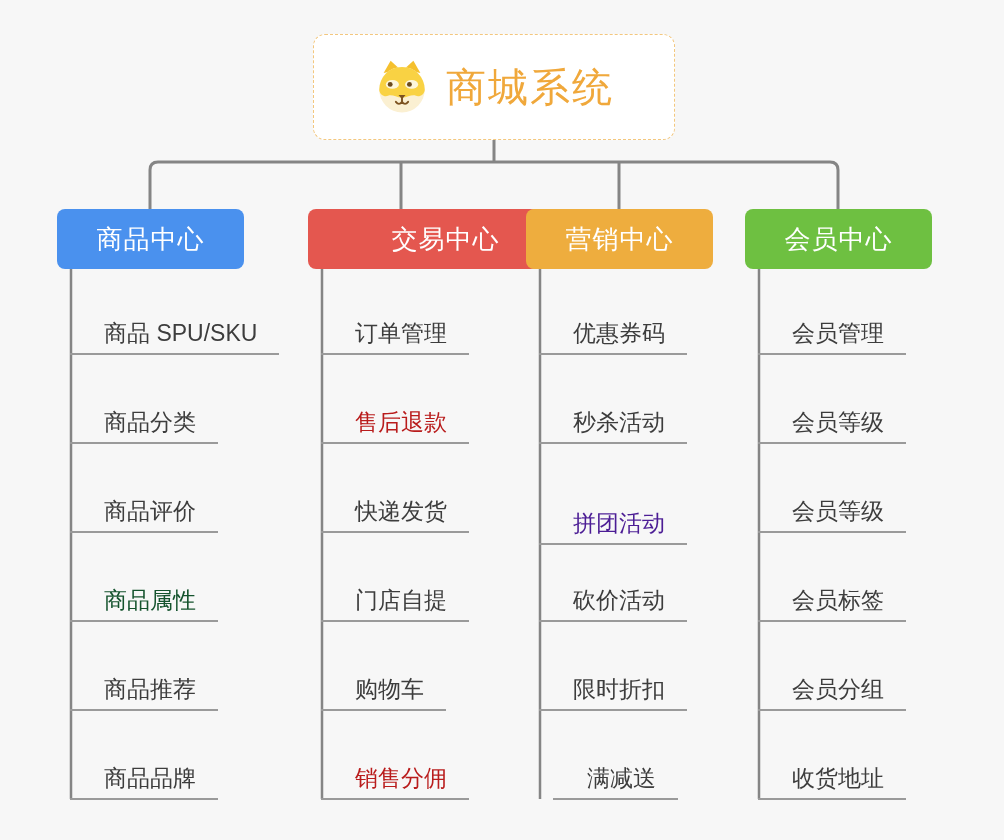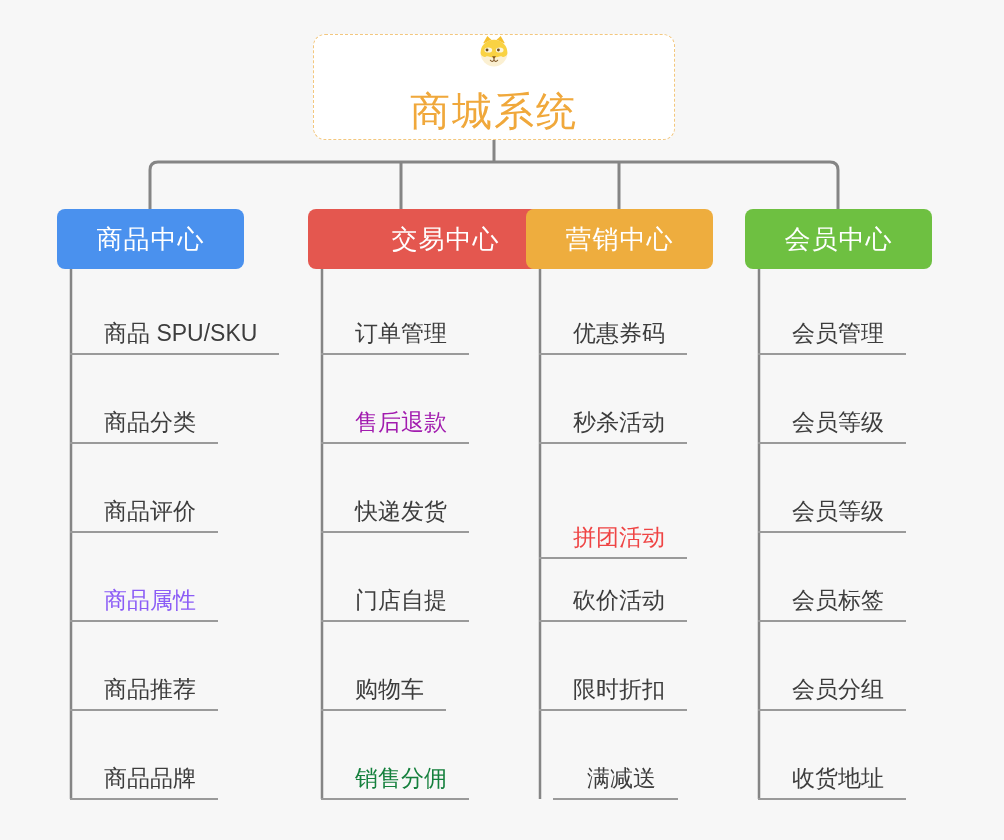--- a/index.html
+++ b/index.html
@@ -3,21 +3,21 @@
 <meta charset="utf-8">
 <style>
   html,body{margin:0;padding:0;background:#f7f7f7;}
   body{font-family:"Liberation Sans","DejaVu Sans",sans-serif;}
   .canvas{position:relative;width:1004px;height:840px;background:#f7f7f7;overflow:hidden;}
   #wires{position:absolute;left:0;top:0;}
 
   .root-node{
     position:absolute;left:313px;top:34px;width:362px;height:106px;
     box-sizing:border-box;background:#ffffff;border:1px dashed #f3c77e;border-radius:12px;
-    display:flex;align-items:center;justify-content:center;gap:16px;flex-direction:column;
+    display:flex;align-items:center;justify-content:center;gap:16px;
   }
   .root-label{font-size:40px;letter-spacing:2px;color:#f0a83b;}
 
   .branch-box{
     position:absolute;top:209px;width:187px;height:60px;border-radius:8px;
     display:flex;align-items:center;justify-content:center;
     color:#ffffff;font-size:26px;letter-spacing:1px;
   }
 
   .leaf{
@@ -57,34 +57,34 @@
       <path d="M32 45 v4 M25 49 q3.5 4.5 7 0 q3.5 4.5 7 0" stroke="#7c5220" stroke-width="2.2" fill="none" stroke-linecap="round"></path>
     </svg>
     <div class="root-label" style="color: rgb(240, 168, 59);">商城系统</div>
   </div>
 
   <div id="branches">
       <div class="branch-box" style="left: 57px; background: rgb(74, 145, 238);">商品中心</div>
       <div class="leaf" style="left: 70px; top: 318px; border-bottom-color: rgb(154, 154, 154); color: rgb(61, 61, 61);">商品 SPU/SKU</div>
       <div class="leaf" style="left: 70px; top: 407px; border-bottom-color: rgb(154, 154, 154); color: rgb(61, 61, 61);">商品分类</div>
       <div class="leaf" style="left: 70px; top: 496px; border-bottom-color: rgb(154, 154, 154); color: rgb(61, 61, 61);">商品评价</div>
-      <div class="leaf" style="left: 70px; top: 585px; border-bottom-color: rgb(154, 154, 154); color: #8b5cf6;">商品属性</div>
+      <div class="leaf" style="left: 70px; top: 585px; border-bottom-color: rgb(154, 154, 154); color: #14532d;">商品属性</div>
       <div class="leaf" style="left: 70px; top: 674px; border-bottom-color: rgb(154, 154, 154); color: rgb(61, 61, 61);">商品推荐</div>
       <div class="leaf" style="left: 70px; top: 763px; border-bottom-color: rgb(154, 154, 154); color: rgb(61, 61, 61);">商品品牌</div>
       <div class="branch-box" style="left: 308px; background: rgb(228, 87, 79); padding-left: 44px;">交易中心</div>
       <div class="leaf" style="left: 321px; top: 318px; border-bottom-color: rgb(154, 154, 154); color: rgb(61, 61, 61);">订单管理</div>
-      <div class="leaf" style="left: 321px; top: 407px; border-bottom-color: rgb(154, 154, 154); color: #a21caf; text-align: right;">售后退款</div>
+      <div class="leaf" style="left: 321px; top: 407px; border-bottom-color: rgb(154, 154, 154); color: #b91c1c; text-align: right;">售后退款</div>
       <div class="leaf" style="left: 321px; top: 496px; border-bottom-color: rgb(154, 154, 154); color: rgb(61, 61, 61);">快递发货</div>
       <div class="leaf" style="left: 321px; top: 585px; border-bottom-color: rgb(154, 154, 154); color: rgb(61, 61, 61);">门店自提</div>
       <div class="leaf" style="left: 321px; top: 674px; border-bottom-color: rgb(154, 154, 154); color: rgb(61, 61, 61);">购物车</div>
-      <div class="leaf" style="left: 321px; top: 763px; border-bottom-color: rgb(154, 154, 154); color: #15803d;">销售分佣</div>
+      <div class="leaf" style="left: 321px; top: 763px; border-bottom-color: rgb(154, 154, 154); color: #b91c1c;">销售分佣</div>
       <div class="branch-box" style="left: 526px; background: rgb(238, 173, 62);">营销中心</div>
       <div class="leaf" style="left: 539px; top: 318px; border-bottom-color: rgb(154, 154, 154); color: rgb(61, 61, 61);">优惠券码</div>
       <div class="leaf" style="left: 539px; top: 407px; border-bottom-color: rgb(154, 154, 154); color: rgb(61, 61, 61);">秒杀活动</div>
-      <div class="leaf" style="left: 539px; top: 522px; border-bottom-color: rgb(154, 154, 154); color: #ef4444;">拼团活动</div>
+      <div class="leaf" style="left: 539px; top: 508px; border-bottom-color: rgb(154, 154, 154); color: #4c1d95;">拼团活动</div>
       <div class="leaf" style="left: 539px; top: 585px; border-bottom-color: rgb(154, 154, 154); color: rgb(61, 61, 61);">砍价活动</div>
       <div class="leaf" style="left: 539px; top: 674px; border-bottom-color: rgb(154, 154, 154); color: rgb(61, 61, 61);">限时折扣</div>
       <div class="leaf" style="left: 539px; top: 763px; border-bottom-color: rgb(154, 154, 154); color: rgb(61, 61, 61); margin-left: 14px;">满减送</div>
       <div class="branch-box" style="left: 745px; background: rgb(110, 192, 65);">会员中心</div>
       <div class="leaf" style="left: 758px; top: 318px; border-bottom-color: rgb(154, 154, 154); color: rgb(61, 61, 61);">会员管理</div>
       <div class="leaf" style="left: 758px; top: 407px; border-bottom-color: rgb(154, 154, 154); color: rgb(61, 61, 61);">会员等级</div>
       <div class="leaf" style="left: 758px; top: 496px; border-bottom-color: rgb(154, 154, 154); color: rgb(61, 61, 61);">会员等级</div>
       <div class="leaf" style="left: 758px; top: 585px; border-bottom-color: rgb(154, 154, 154); color: rgb(61, 61, 61);">会员标签</div>
       <div class="leaf" style="left: 758px; top: 674px; border-bottom-color: rgb(154, 154, 154); color: rgb(61, 61, 61);">会员分组</div>
       <div class="leaf" style="left: 758px; top: 763px; border-bottom-color: rgb(154, 154, 154); color: rgb(61, 61, 61);">收货地址</div>

